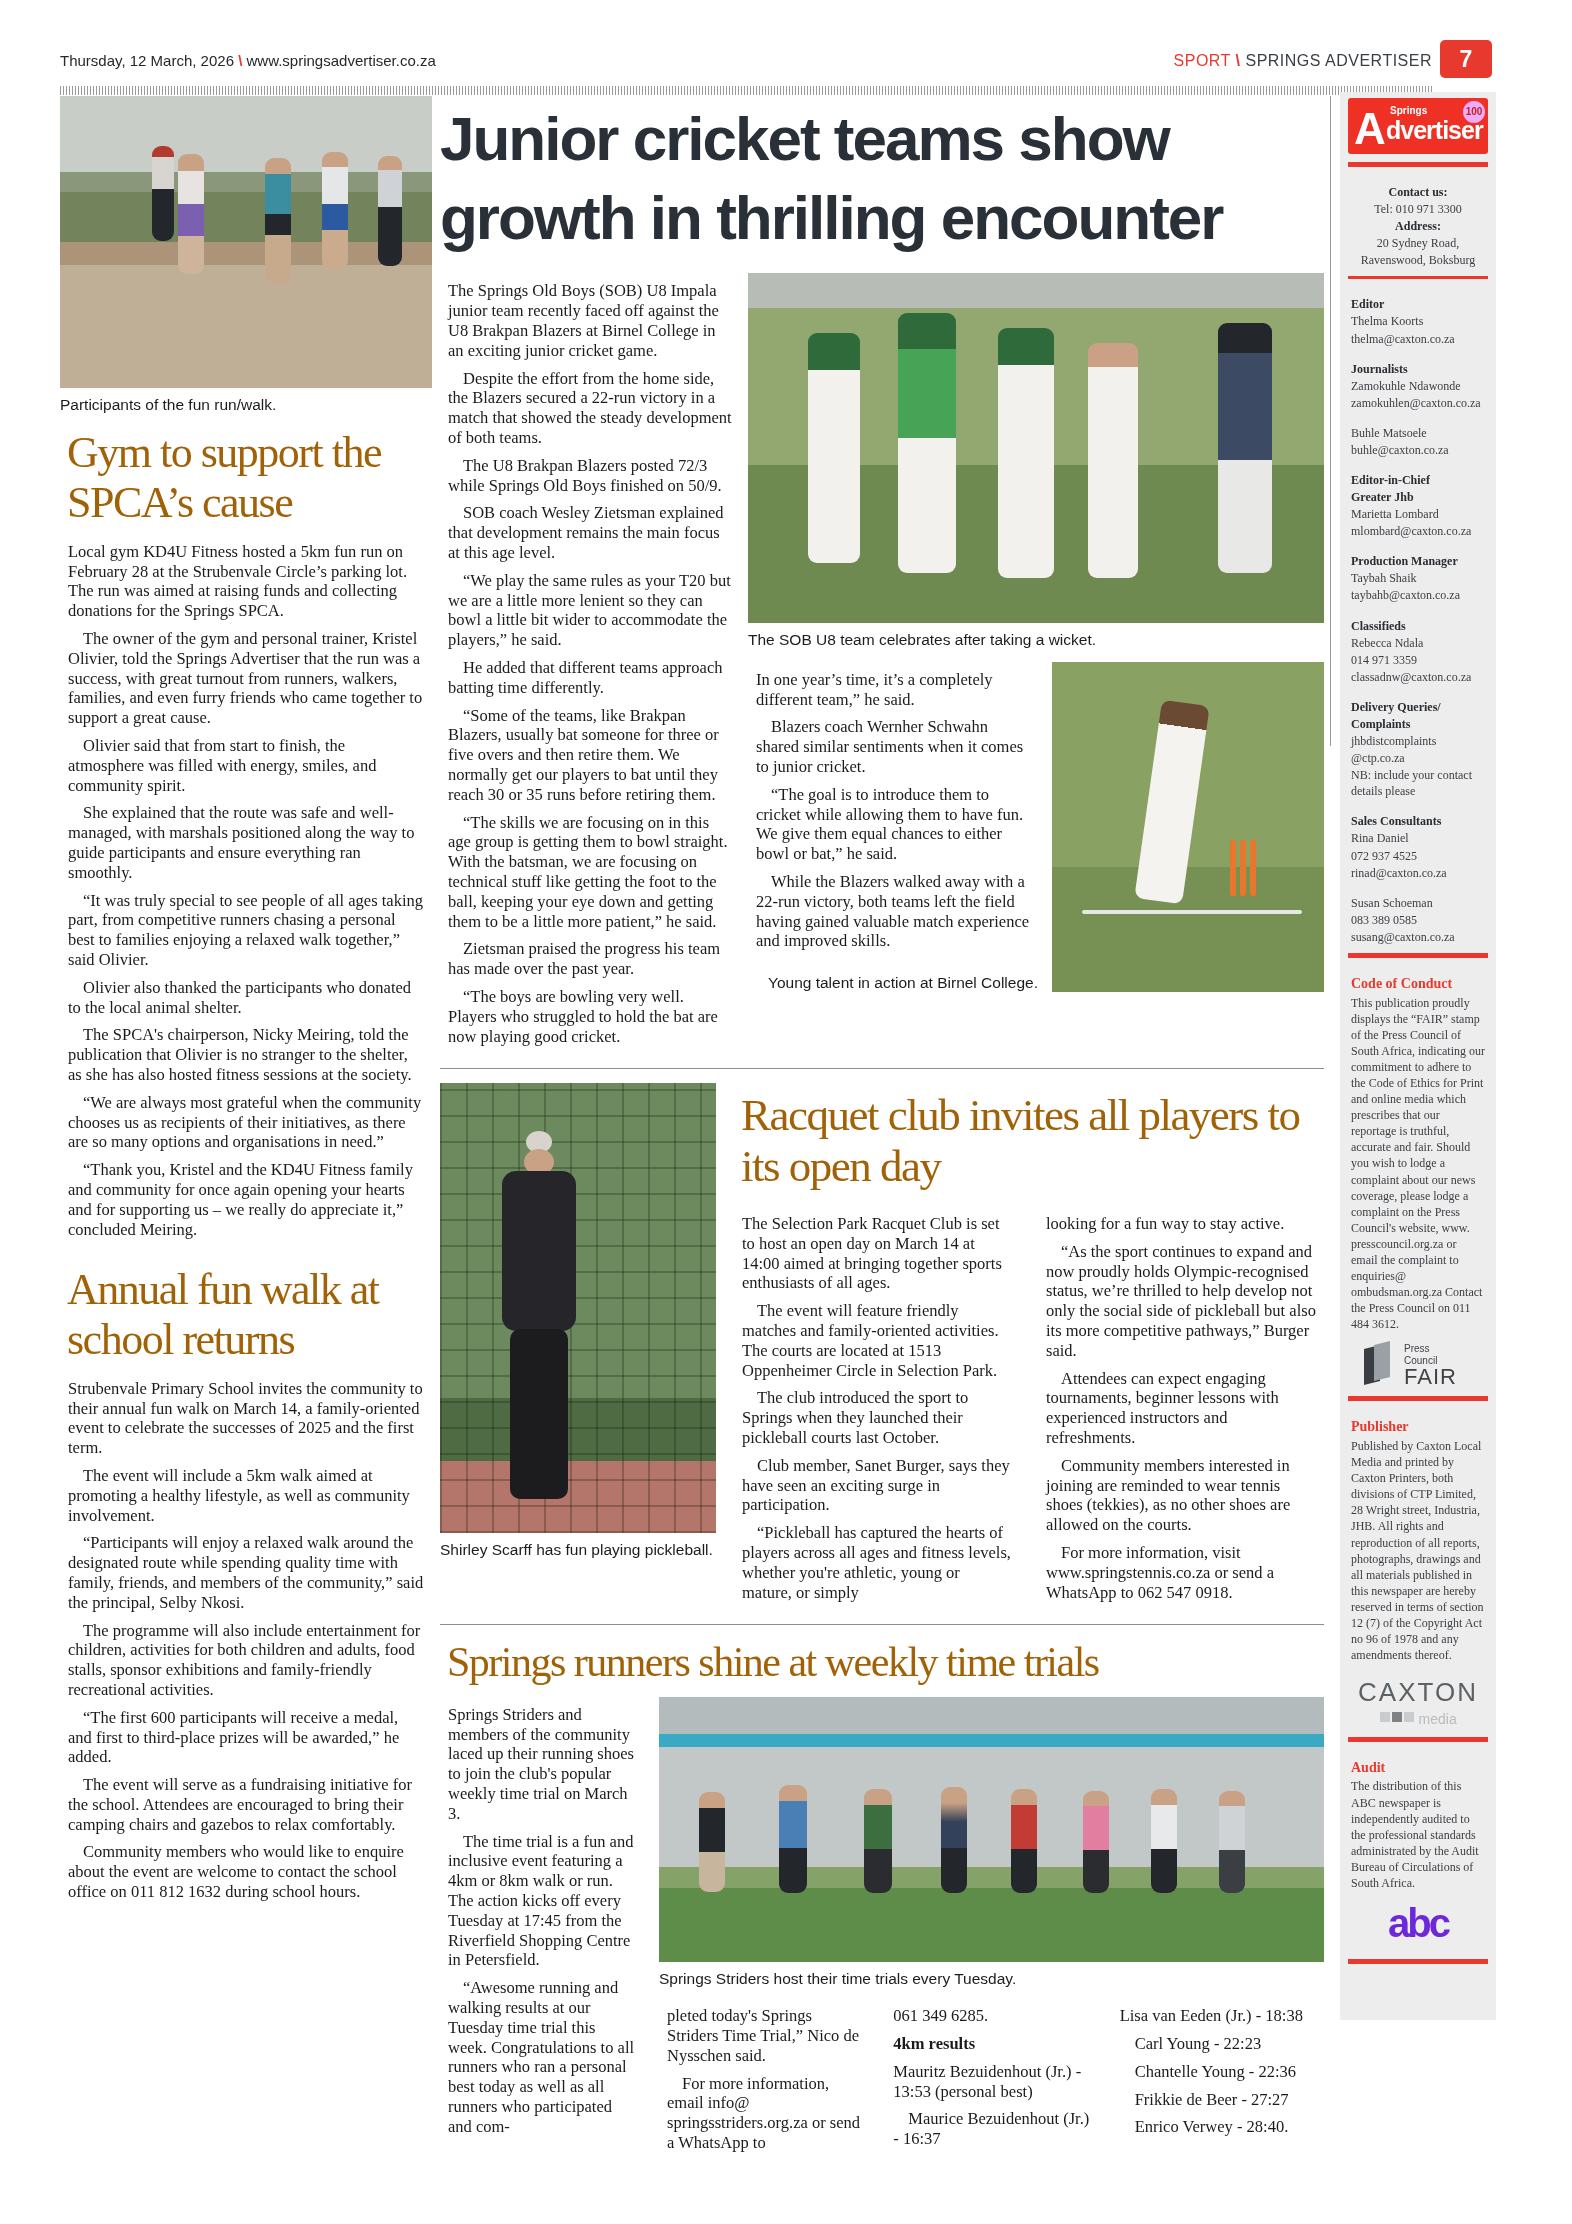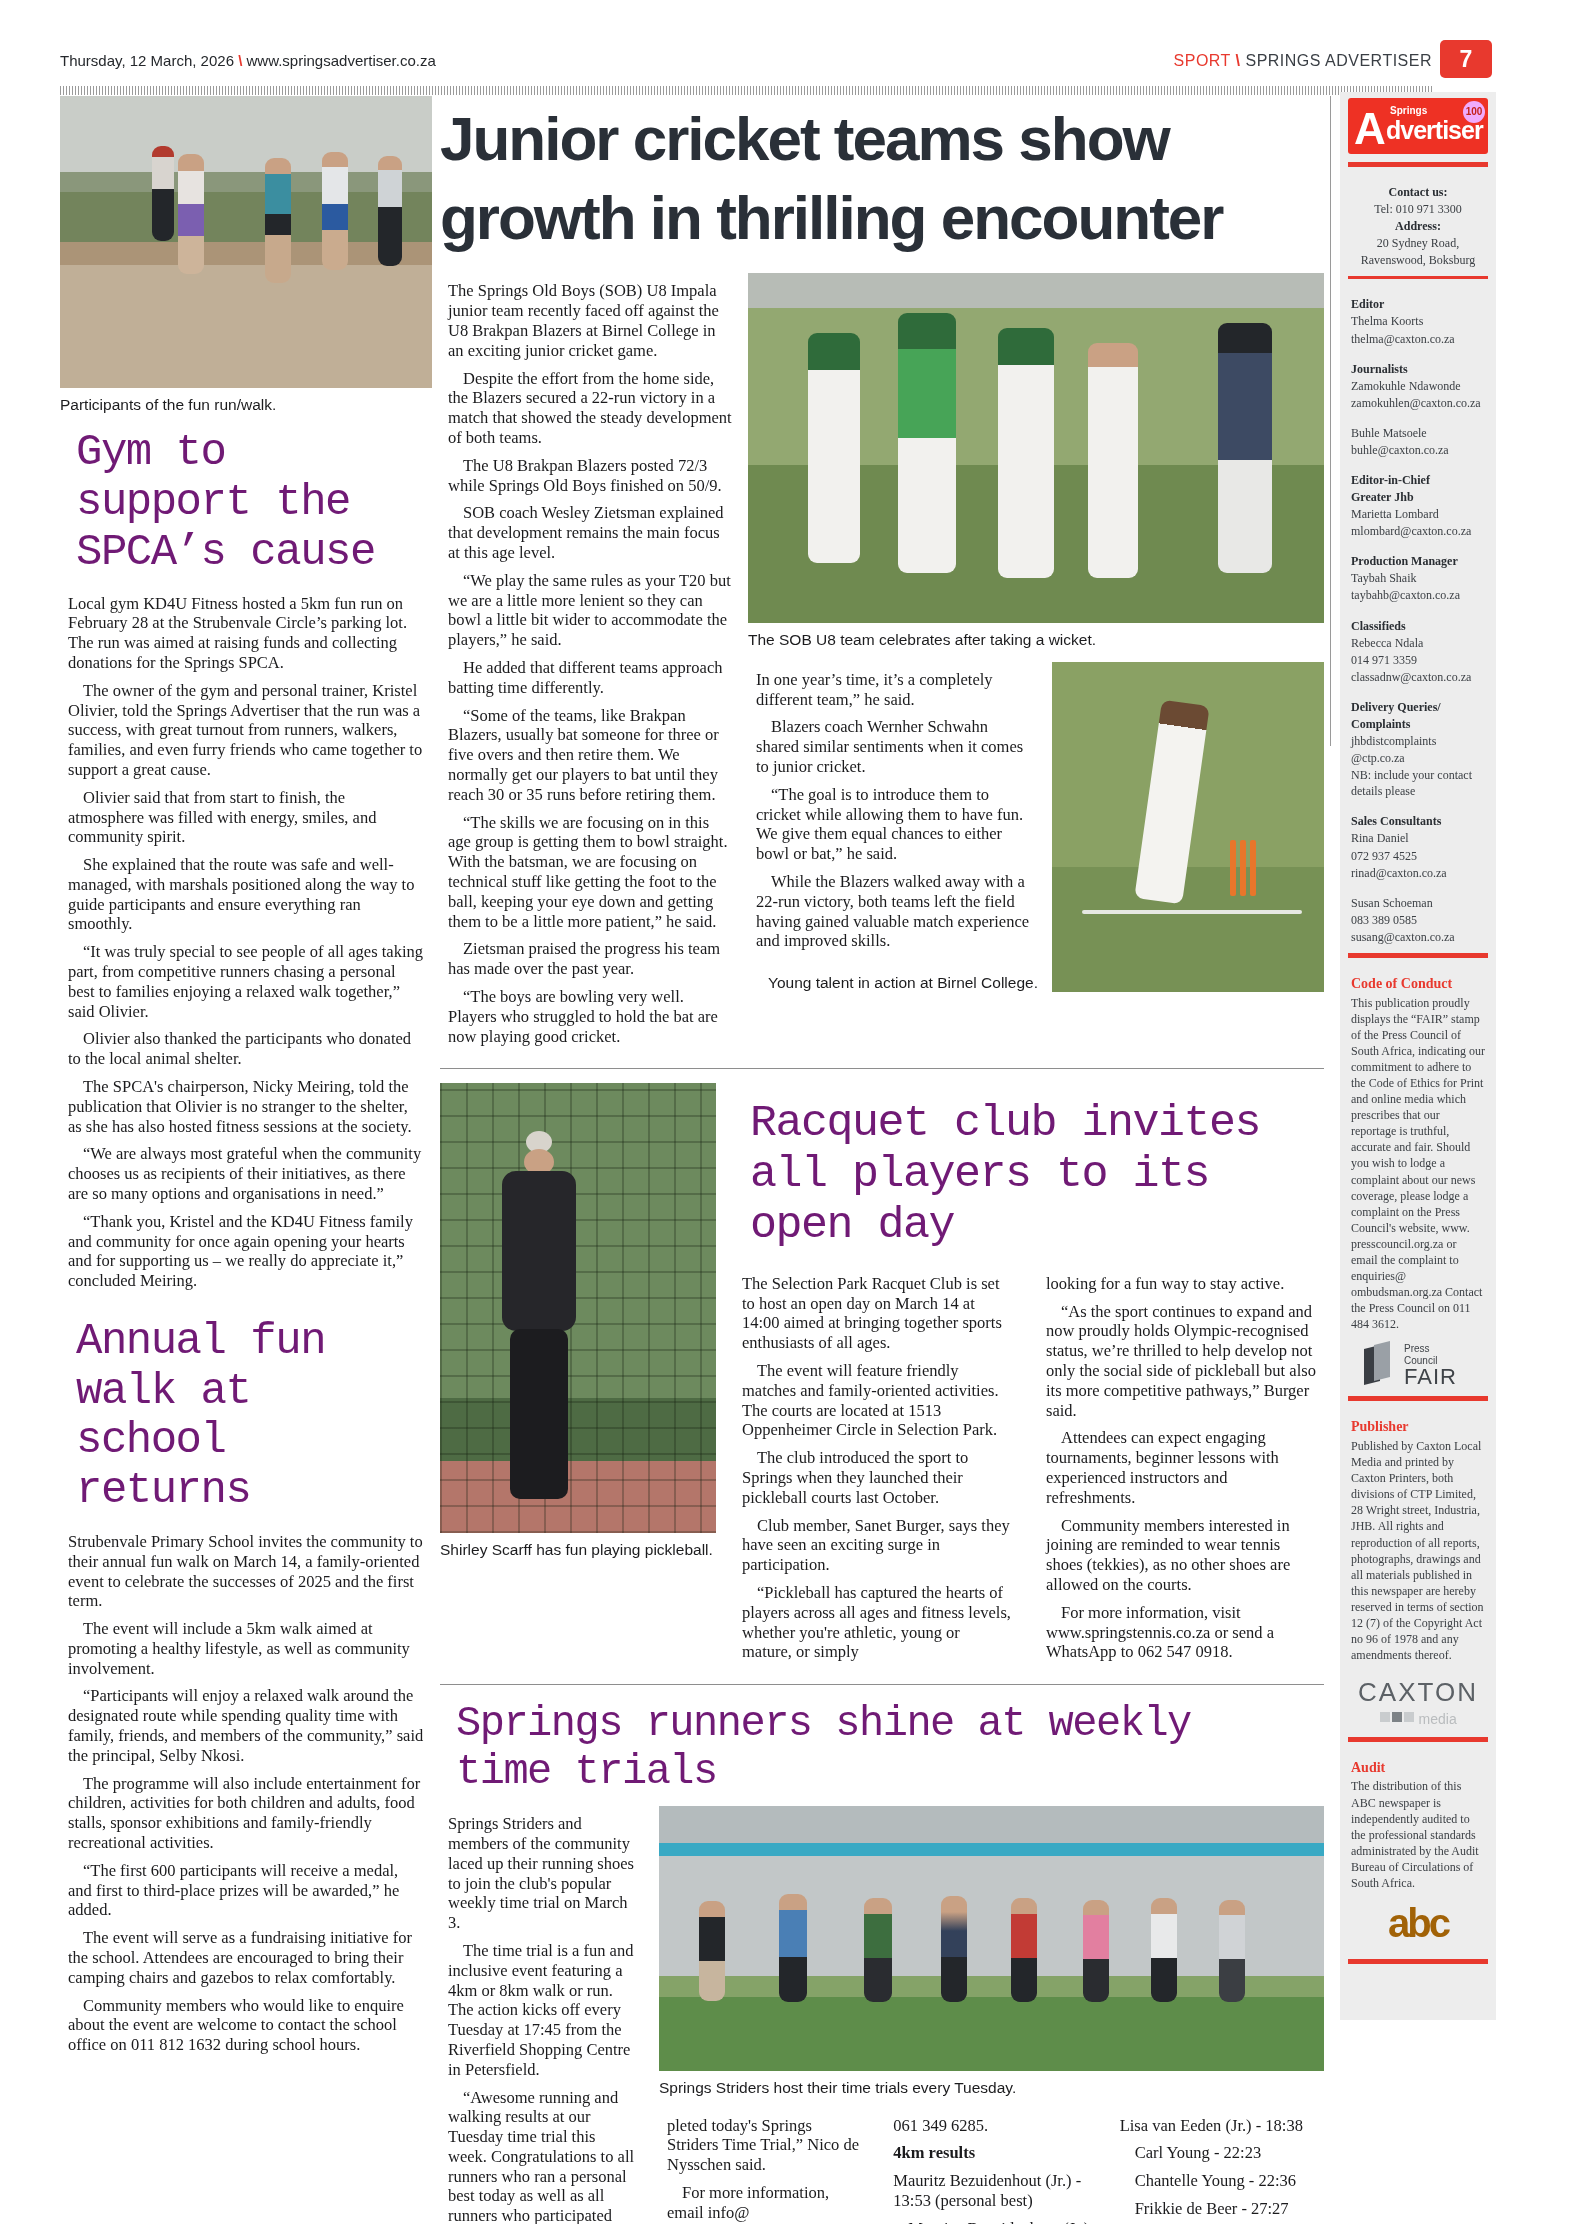--- a/index.html
+++ b/index.html
@@ -13,22 +13,22 @@
   .hdr-right .section{color:#e8392e;font-weight:normal;}
   .pagebox{position:absolute;left:1440px;top:40px;width:52px;height:38px;background:#e8392e;border-radius:5px;
            color:#fff;font-family:"Liberation Sans",sans-serif;font-weight:bold;font-size:23px;
            display:flex;align-items:center;justify-content:center;}
   .hatch{position:absolute;left:60px;top:86px;width:1372px;height:9px;
          background:repeating-linear-gradient(90deg,#9a9a9a 0 1px,#fff 1px 3px);}
   .vrule{position:absolute;left:1330px;top:96px;width:1px;height:650px;background:#9a9a9a;}
   
   .caption{font-family:"Liberation Sans",sans-serif;font-size:15.5px;color:#1c1c1e;margin-top:7px;line-height:1.25;}
   .caption.right{text-align:right;}
-  .light-head{font-family:Liberation Mono, monospace;font-weight:400;color:#701a75;
-              letter-spacing:-1.5px;margin:16px;line-height:1.13;}
+  .light-head{font-family:Liberation Serif, serif;font-weight:400;color:#a16207;
+              letter-spacing:-1.5px;margin:7px;line-height:1.13;}
   .serif-col{font-size:16.5px;line-height:1.2;color:#1b1b1d;}
   .serif-col p{margin:8px;}
   .serif-col p:not(:first-child){text-indent:15px;}
   .serif-col p.noindent{text-indent:0;}
   .bold-line{font-weight:bold;}
   .rule{border:none;border-top:1px solid #8e8e8e;margin:14px 0 14px;}
   
   .left-col{position:absolute;left:60px;top:96px;width:372px;}
   .middle{position:absolute;left:440px;top:100px;width:884px;}
   .sidebar{position:absolute;left:1340px;top:92px;width:156px;height:1928px;background:#ededed;
@@ -87,21 +87,21 @@
   .fair-mark .f2{left:10px;top:0;width:16px;height:36px;background:#9aa0a6;transform:skewY(-14deg);}
   .fair-text{font-family:"Liberation Sans",sans-serif;line-height:1;}
   .fair-text .pc{font-size:10px;}
   .fair-text .fr{font-size:22px;letter-spacing:1px;}
   
   .caxton{margin:12px 0 2px 0;text-align:center;color:#5c6166;}
   .caxton .cx{font-family:"Liberation Sans",sans-serif;font-size:26px;letter-spacing:2px;}
   .caxton .sq{display:inline-block;width:10px;height:10px;margin:0 1px;}
   .caxton .media{font-size:14px;color:#b9bcbe;vertical-align:top;}
   
-  .abc{font-family:"Liberation Sans",sans-serif;font-weight:bold;font-size:40px;color:#a16207;
+  .abc{font-family:"Liberation Sans",sans-serif;font-weight:bold;font-size:40px;color:#6d28d9;
        text-align:center;letter-spacing:-3px;margin-top:6px;}
 </style>
 </head>
 <body>
 
 <div class="page">
 
   <div class="hdr">
     <div>
       <span>Thursday, 12 March, 2026</span>

